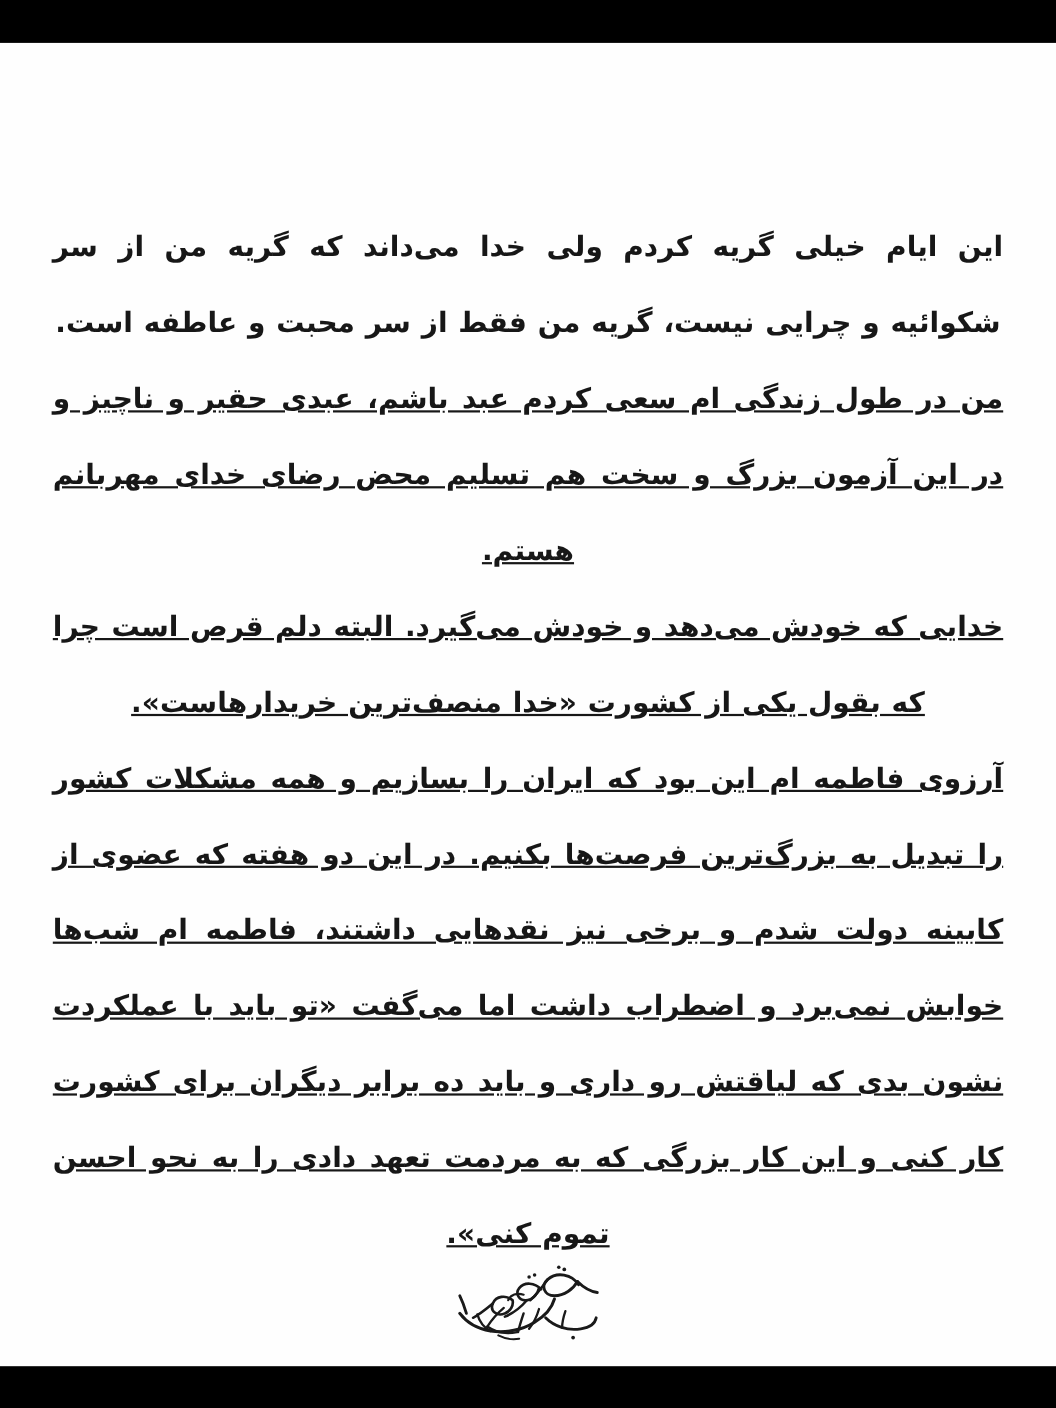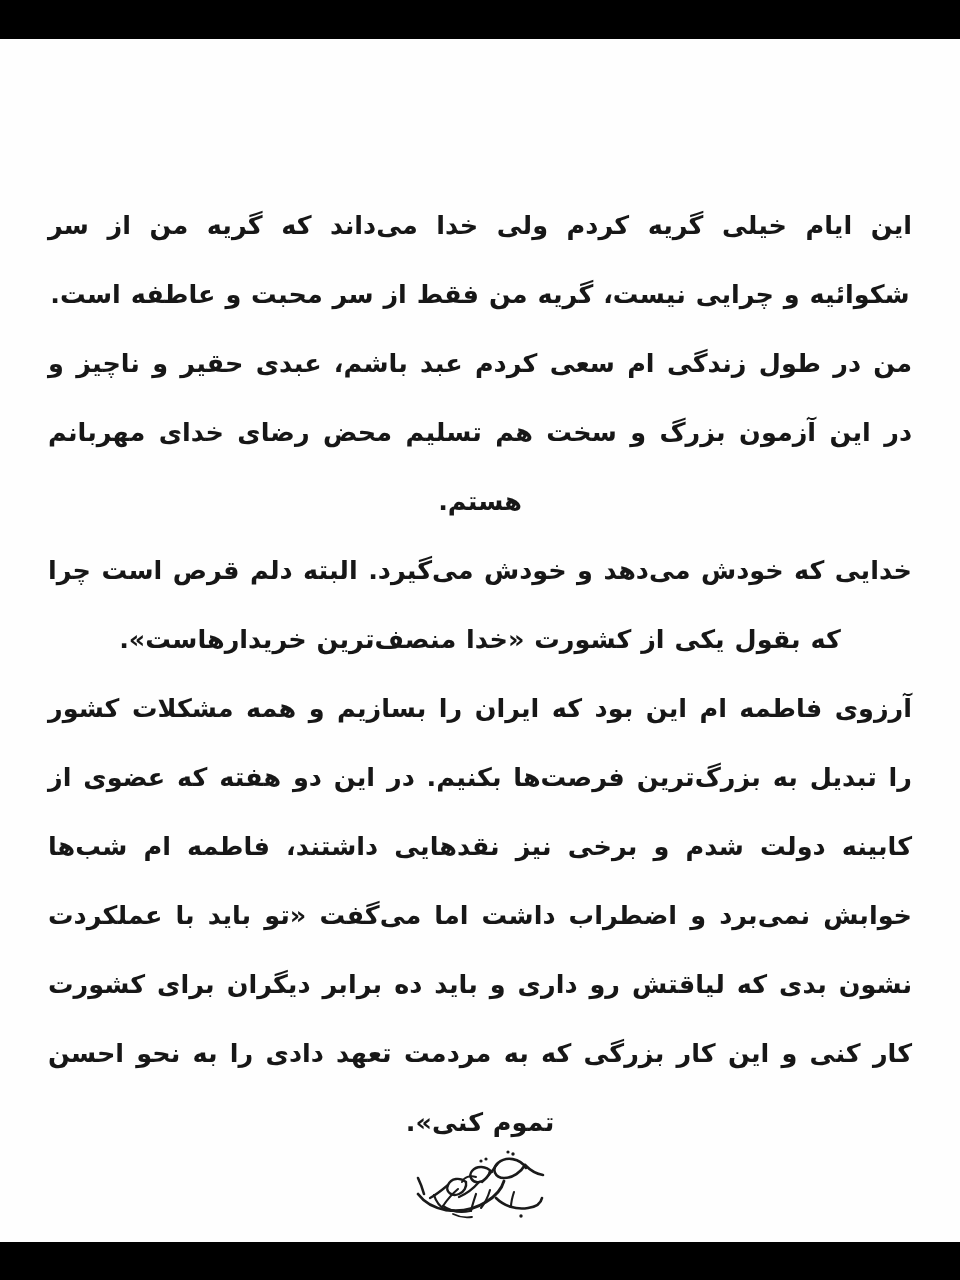--- a/index.html
+++ b/index.html
@@ -74,20 +74,21 @@
   .para {
     margin: 0 0 0 0;
     direction: rtl;
     text-align: justify;
     text-align-last: center;
   }
 
   
   .para + .para {
     margin-top: 0;
+    text-decoration: underline;
   }
 
   .signature-wrap {
     position: absolute;
     left: 0;
     right: 0;
     top: 1088px;
     display: flex;
     justify-content: center;
     align-items: center;

